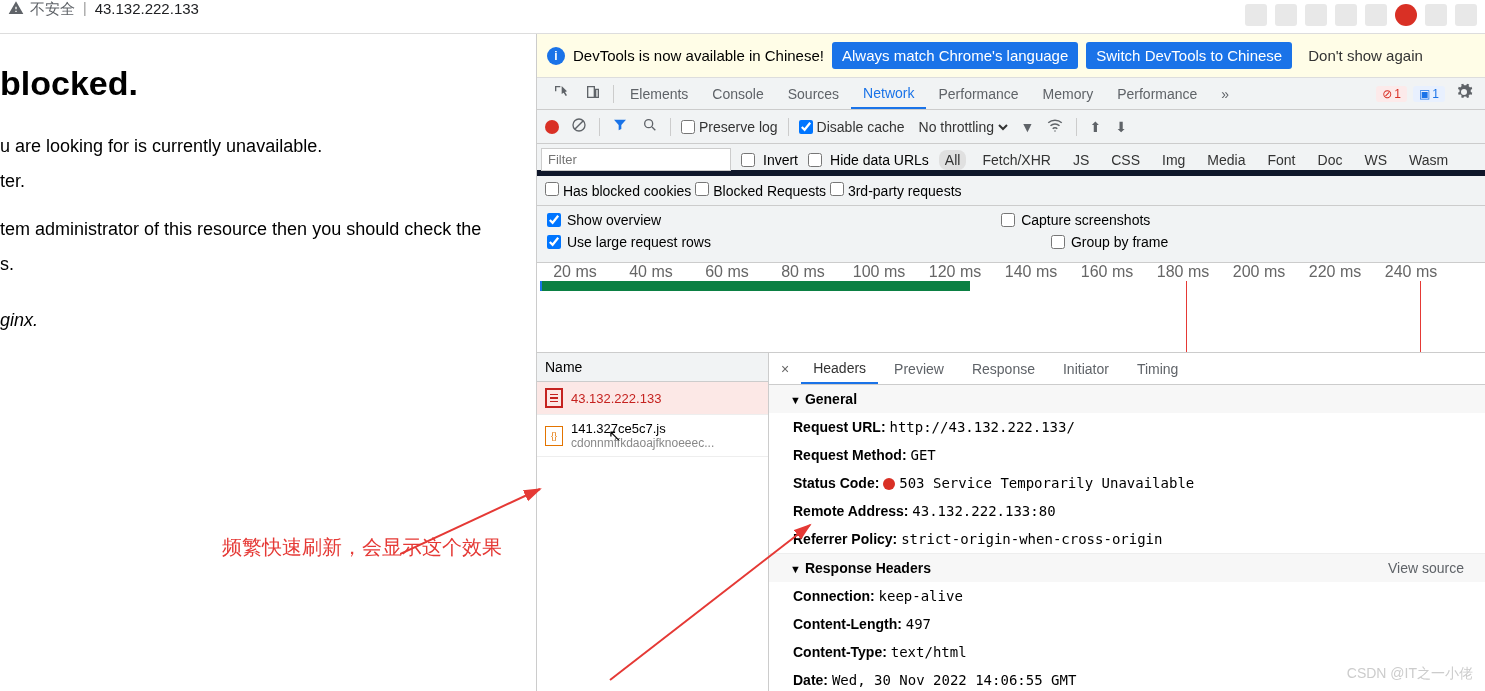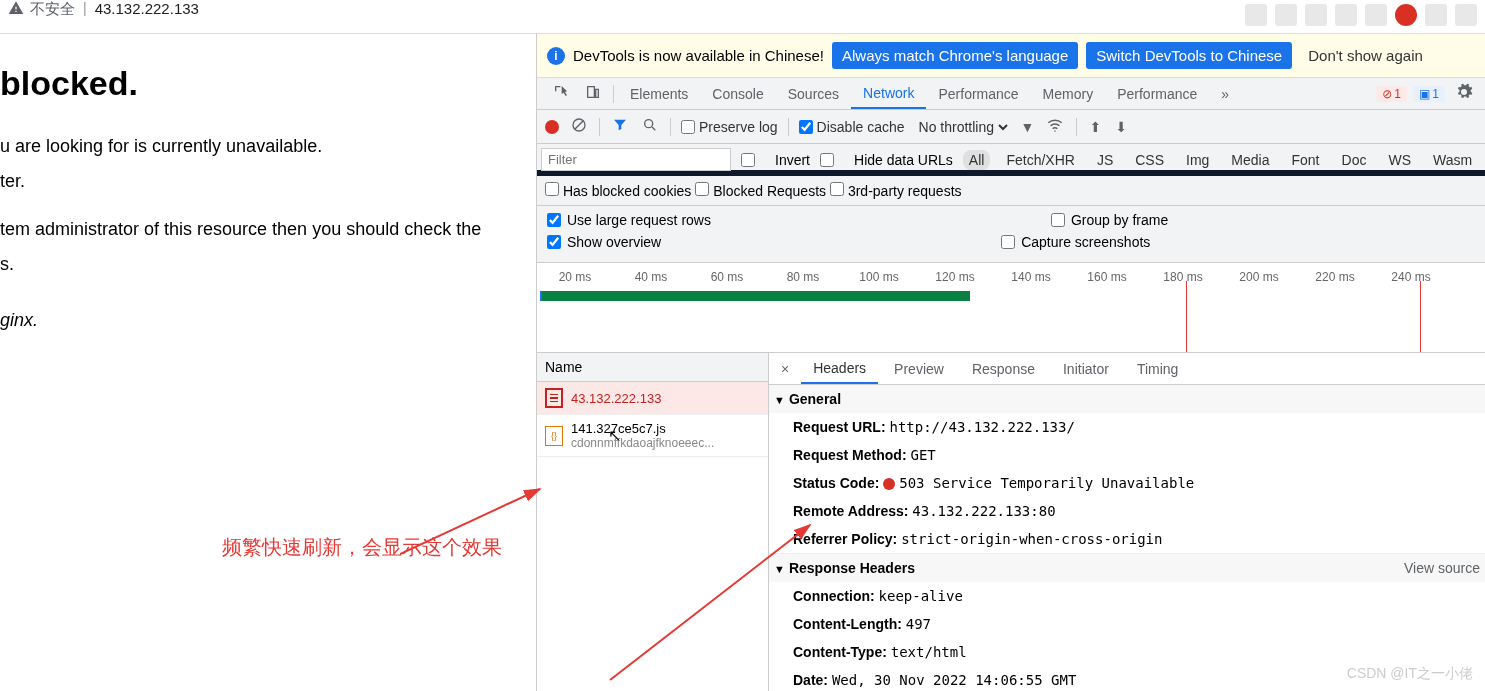--- a/index.html
+++ b/index.html
@@ -33,29 +33,29 @@
 .warn-badge{background:#e8f0fe;color:#1a73e8;padding:1px 6px;border-radius:3px;font-size:12px;margin-right:6px;display:flex;align-items:center;gap:2px}
 .gear{color:#5f6368;padding:4px;cursor:pointer}
 .toolbar{display:flex;align-items:center;background:#f1f3f4;border-bottom:1px solid #ccc;padding:4px 8px;gap:10px;height:34px}
 .rec{width:14px;height:14px;background:#d93025;border-radius:50%}
 .toolbar .ico{color:#5f6368;cursor:pointer;padding:2px}
 .toolbar .sep{width:1px;height:18px;background:#ccc}
 .toolbar label{display:flex;align-items:center;gap:4px;font-size:14px;color:#333}
 .toolbar select{border:none;background:transparent;font-size:14px;color:#333}
 .filter-row{display:flex;align-items:center;background:#f1f3f4;border-bottom:6px solid #0f172a;padding:4px 4px;gap:10px;flex-wrap:wrap;height:32px}
 .filter-input{width:190px;padding:3px 6px;border:1px solid #ccc;background:#fff;font-size:13px}
-.filter-row label{display:flex;align-items:center;gap:20px;font-size:14px}
+.filter-row label{display:flex;align-items:center;gap:8px;font-size:14px}
 .type-pill{padding:2px 6px;font-size:14px;cursor:pointer;color:#333}
 .type-pill.active{background:#e0e0e0;border-radius:8px}
 .chk-row{display:flex;align-items:center;background:#f1f3f4;border-bottom:1px solid #ccc;padding:4px 8px;gap:4px;height:30px}
 .opt-rows{background:#f1f3f4;border-bottom:1px solid #ccc;padding:6px 10px}
 .opt-rows .r{display:flex;gap:340px;margin-bottom:6px}
 .opt-rows label{display:flex;align-items:center;gap:6px;font-size:14px}
 .timeline{background:#fff;border-bottom:1px solid #ccc;height:90px;position:relative}
-.tl-labels{display:flex;font-size:12px;color:#666;padding:7px 0}
+.tl-labels{display:flex;font-size:16px;color:#666;padding:0 0}
 .tl-labels div{width:76px;text-align:center}
 .tl-bar{height:10px;background:#0b8043;width:430px;margin-left:3px;border-left:2px solid #1a73e8}
 .tl-line1{position:absolute;top:18px;bottom:0;left:649px;width:1px;background:#e53935}
 .tl-line2{position:absolute;top:18px;bottom:0;left:883px;width:1px;background:#e53935}
 .data{flex:1;display:flex;background:#fff;overflow:hidden}
 .req-list{width:232px;border-right:1px solid #ccc;overflow:hidden}
 .req-hdr{padding:6px 8px;font-size:14px;border-bottom:1px solid #ccc;background:#f1f3f4}
 .req-item{display:flex;align-items:center;padding:6px 8px;gap:8px;border-bottom:1px solid #eee;font-size:13px;cursor:pointer}
 .req-item.err{background:#fce8e6;color:#c5221f}
 .doc-icon{width:18px;height:20px;border:2px solid #c5221f;display:flex;flex-direction:column;justify-content:space-around;padding:3px}
@@ -63,21 +63,21 @@
 .js-icon{width:18px;height:20px;border:1.5px solid #e37400;color:#e37400;font-size:9px;display:flex;align-items:center;justify-content:center}
 .req-item .txt{overflow:hidden}
 .req-item .name{white-space:nowrap;overflow:hidden;text-overflow:ellipsis}
 .req-item .sub{color:#888;font-size:12px;white-space:nowrap;overflow:hidden;text-overflow:ellipsis}
 .detail{flex:1;overflow:auto}
 .det-tabs{display:flex;align-items:center;border-bottom:1px solid #ccc;padding:0 4px;gap:4px;height:32px}
 .det-tabs .close{padding:4px 8px;cursor:pointer;color:#666}
 .det-tabs .t{padding:6px 12px;font-size:14px;cursor:pointer;color:#5f6368}
 .det-tabs .t.active{color:#333;border-bottom:2px solid #1a73e8}
 .sec{border-bottom:1px solid #eee}
-.sec-hdr{padding:6px 5px;font-size:14px;font-weight:bold;background:#f7f7f7;display:flex;align-items:center;justify-content:space-between}
+.sec-hdr{padding:6px 21px;font-size:14px;font-weight:bold;background:#f7f7f7;display:flex;align-items:center;justify-content:space-between}
 .sec-hdr .tri{margin-right:4px;font-size:11px}
 .kv{padding:6px 10px 6px 24px;font-size:14px}
 .kv b{font-weight:bold}
 .kv .mono{font-family:Menlo,Consolas,monospace}
 .status-dot{display:inline-block;width:12px;height:12px;background:#d93025;border-radius:50%;margin-right:4px;vertical-align:middle}
 .vs{color:#5f6368;font-weight:normal;font-size:14px}
 .cursor{position:absolute;top:426px;left:608px;font-size:16px;color:#000;pointer-events:none}
 .watermark{position:absolute;bottom:8px;right:12px;color:#ccc;font-size:14px}
 input[type=checkbox]{width:14px;height:14px}
 </style>
@@ -217,35 +217,35 @@
     <div class="chk-row">
       <label><input type="checkbox" style=""> <span>Has blocked cookies</span></label>
       <label><input type="checkbox" style=""> <span>Blocked Requests</span></label>
       <label><input type="checkbox" style=""> <span>3rd-party requests</span></label>
     </div>
 
     <div class="opt-rows">
       <div class="r">
         <label>
             <input type="checkbox" checked="" style=""> 
+            <span>Show overview</span>
+          </label>
+        <label>
+            <input type="checkbox" style=""> 
+            <span>Capture screenshots</span>
+          </label>
+      </div>
+      <div class="r">
+        <label>
+            <input type="checkbox" checked="" style=""> 
             <span>Use large request rows</span>
           </label>
         <label>
             <input type="checkbox" style=""> 
             <span>Group by frame</span>
-          </label>
-      </div>
-      <div class="r">
-        <label>
-            <input type="checkbox" checked="" style=""> 
-            <span>Show overview</span>
-          </label>
-        <label>
-            <input type="checkbox" style=""> 
-            <span>Capture screenshots</span>
           </label>
       </div>
     </div>
 
     <div class="timeline">
       <div class="tl-labels">
         <div>20 ms</div>
           <div>40 ms</div>
           <div>60 ms</div>
         <div>80 ms</div>

